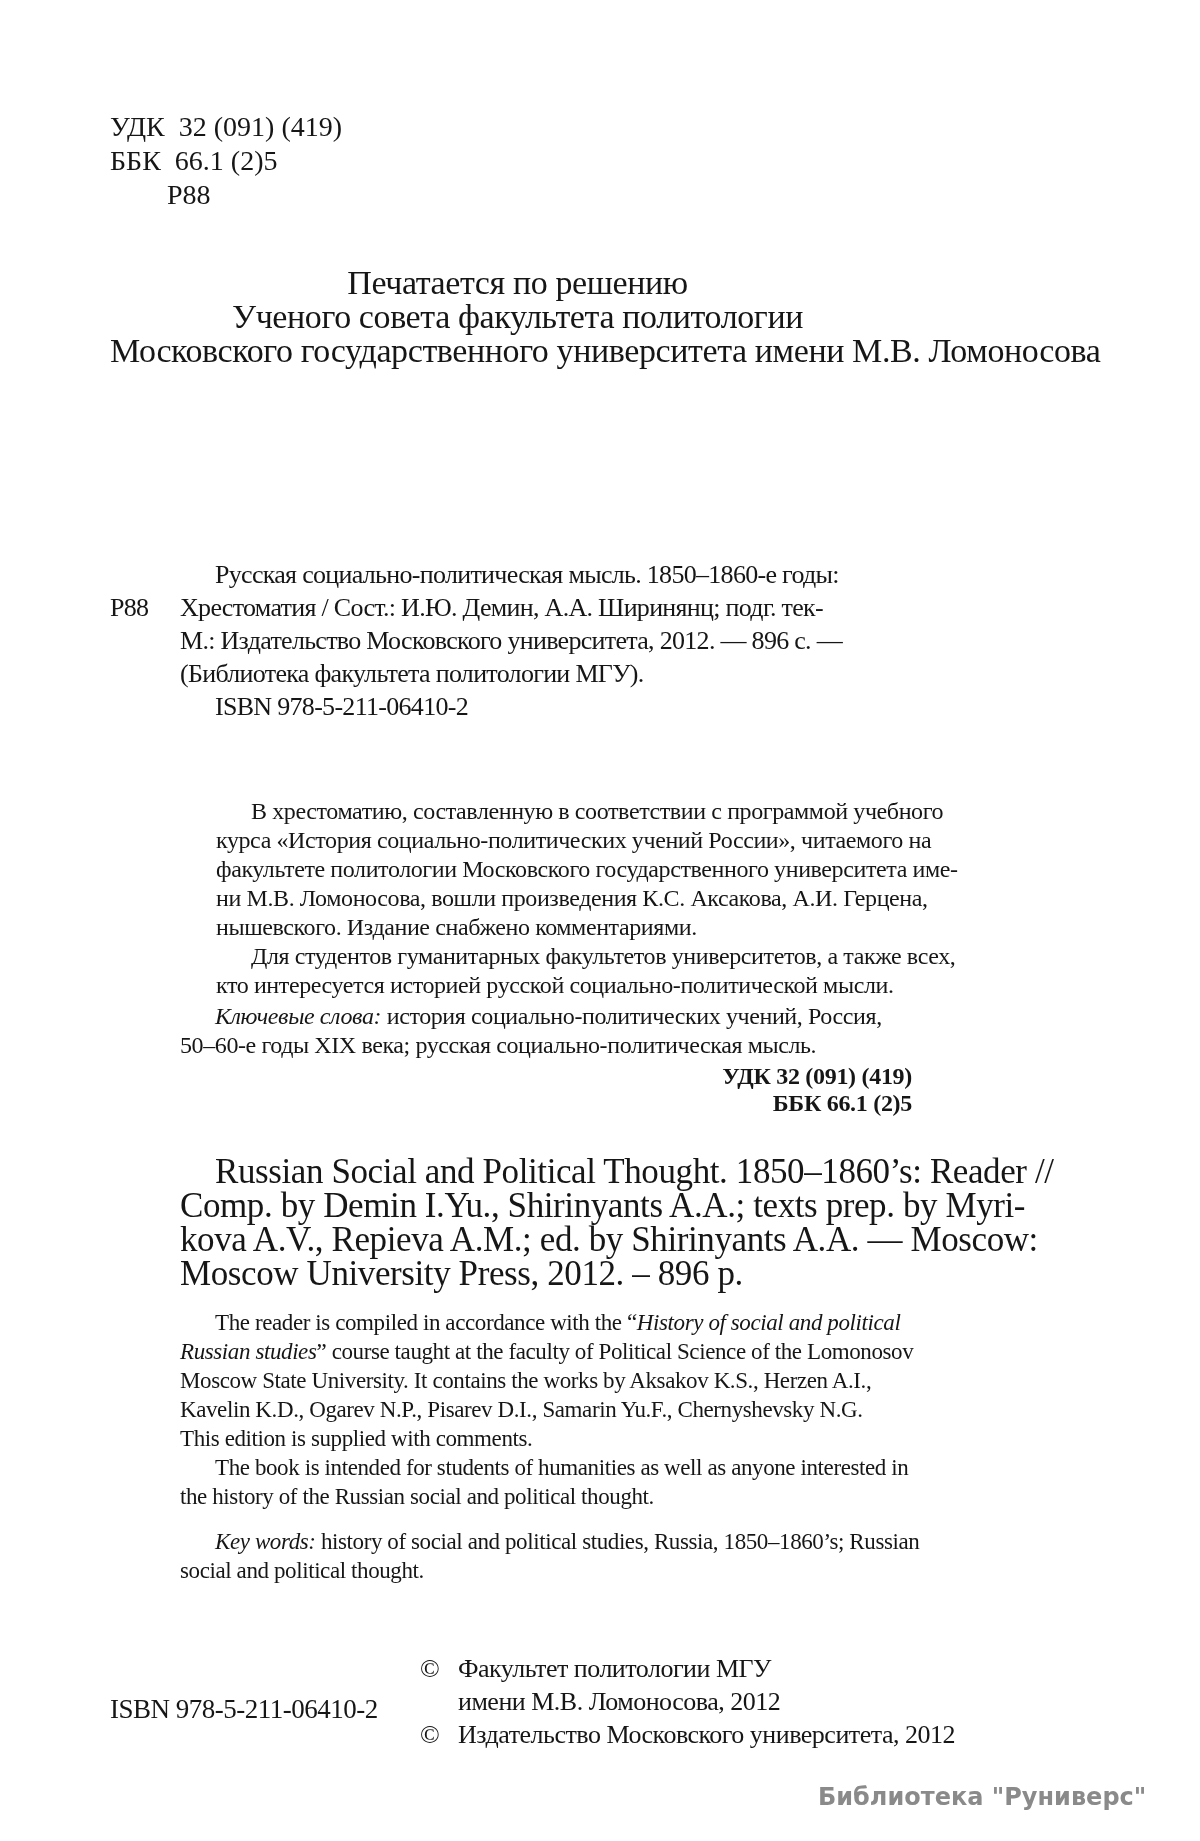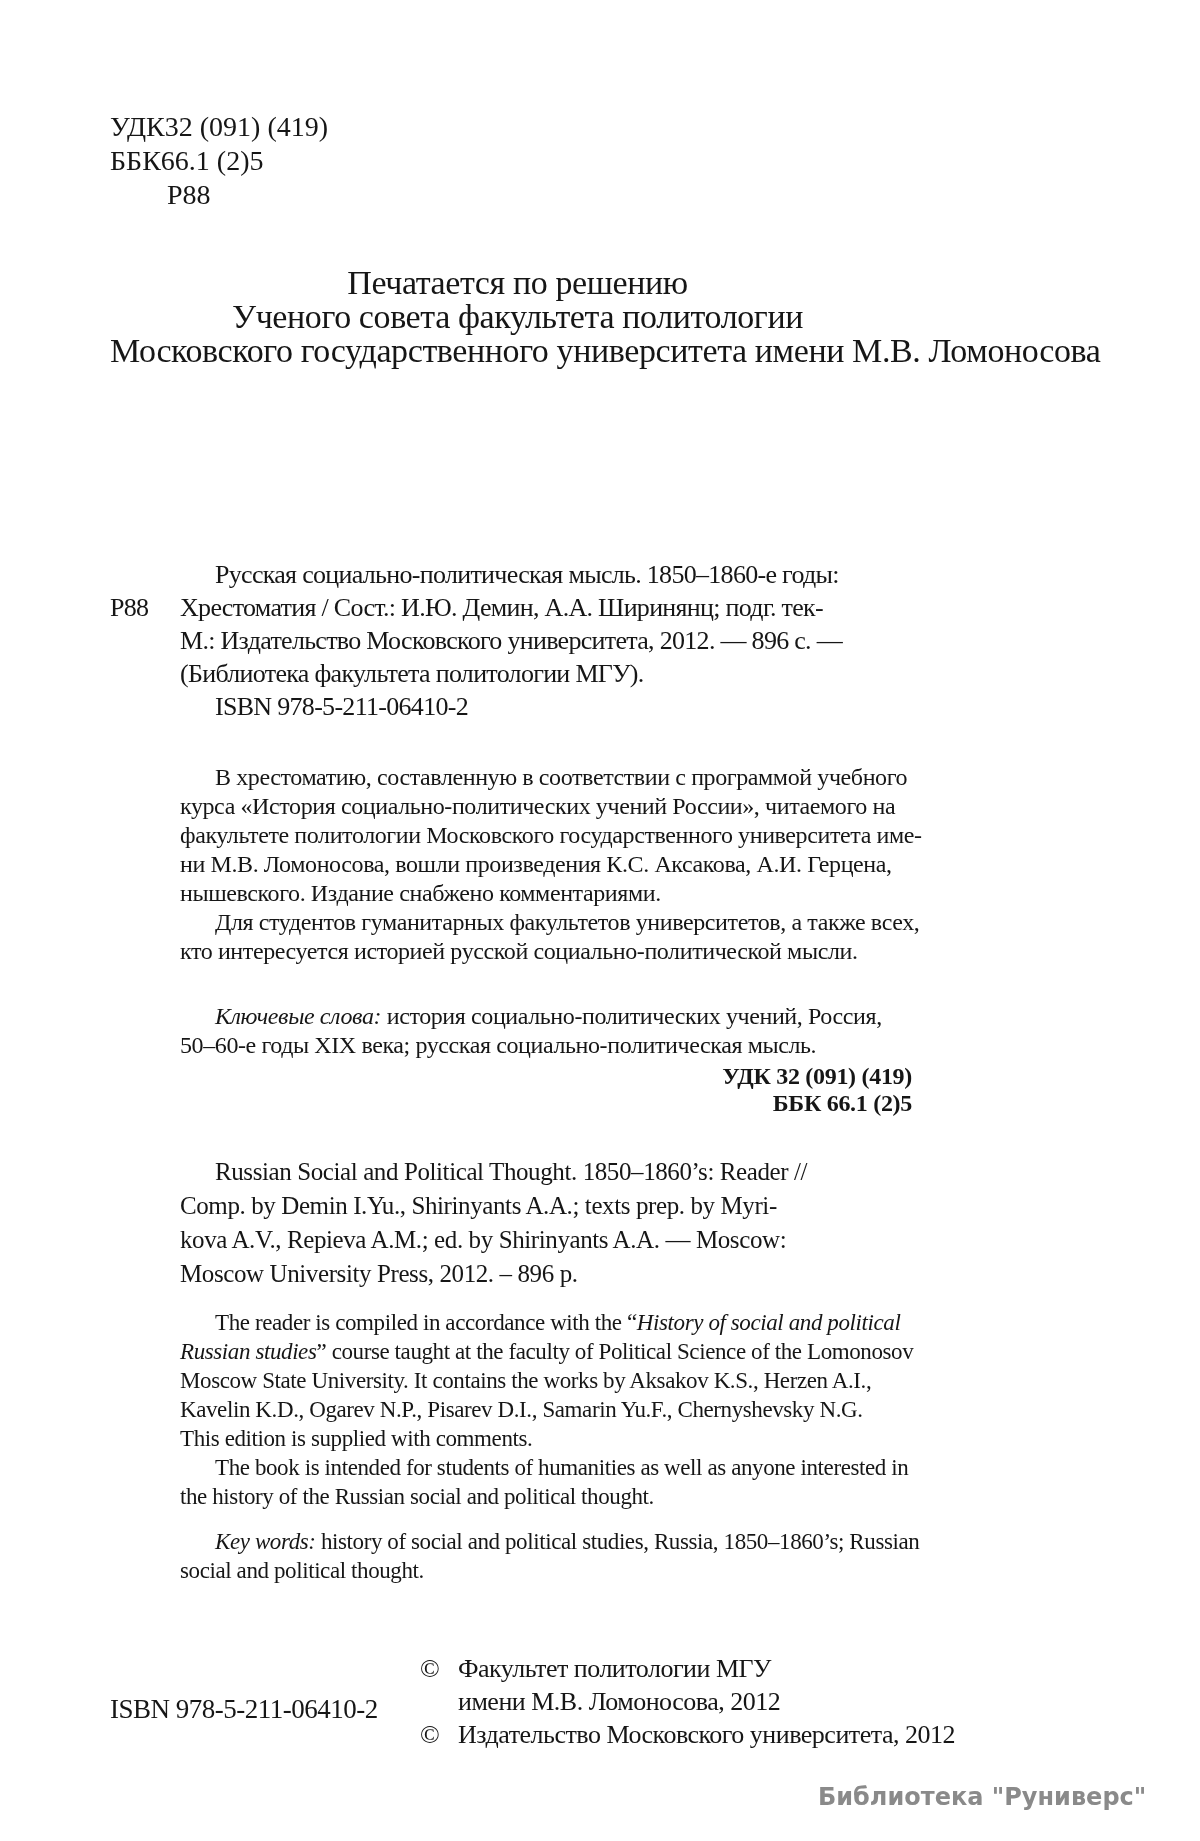--- a/index.html
+++ b/index.html
@@ -8,49 +8,49 @@
     width:1200px; height:1841px;
     background:#ffffff;
     color:#161616;
     font-family:"Liberation Serif","DejaVu Serif",serif;
     overflow:hidden;
   }
   .line { white-space:nowrap; }
 
   
   .top-codes { position:absolute; left:110px; top:110px; font-size:28px; line-height:34px; }
-  .top-codes .val { }
+  .top-codes .val { margin-left:14px; }
   .top-codes .rubric { padding-left:57px; }
 
   
   .approval { position:absolute; left:110px; top:266px; width:815px; text-align:center; font-size:34px; line-height:34px; letter-spacing:-0.4px; }
 
   
   .bib { position:absolute; left:110px; width:860px; font-size:26px; line-height:33px; letter-spacing:-0.7px; }
   .bib-ru { top:558px; }
   .bib .indent { padding-left:105px; }
   .bib .hang { position:relative; padding-left:70px; }
   .bib .margin-code { position:absolute; left:0; top:0; }
   .bib .body-ind { padding-left:70px; }
   .bold { font-weight:normal; }
 
   
   .abstract { position:absolute; left:180px; width:760px; font-size:24px; line-height:29px; letter-spacing:-0.4px; }
-  .abstract-ru { top:763px; }
+  .abstract-ru { top:797px;margin-left:36px; }
   .abstract .fl { text-indent:35px; }
   .kw { position:absolute; left:180px; width:760px; font-size:24px; line-height:29px; letter-spacing:-0.4px; }
   .kw-ru { top:1002px; }
   .kw .fl { text-indent:35px; }
   .italic { font-style:italic; }
 
   
   .codes-right { position:absolute; left:110px; top:1063px; width:802px; text-align:right; font-size:24px; line-height:27px; font-weight:bold; letter-spacing:-0.3px; }
 
   
-  .bib-en { top:1155px; letter-spacing:-0.4px; font-size:25px; line-height:34px; }
+  .bib-en { top:1155px; letter-spacing:-0.4px; font-size:35px; line-height:34px; }
   .abstract-en { top:1308px; font-size:23px; letter-spacing:-0.4px; }
   .kw-en { top:1527px; font-size:23px; letter-spacing:-0.4px; }
 
   
   .isbn-bottom { position:absolute; left:110px; top:1694px; font-size:27px; letter-spacing:-0.5px; white-space:nowrap; }
   .cc-col { position:absolute; left:420px; top:1628px; font-size:26px; line-height:33px; letter-spacing:-0.5px;margin-top:24px; }
   .cc-sym { display:inline-block; width:38px; }
   .cc-indent { padding-left:38px;text-align:center; }
 
   

